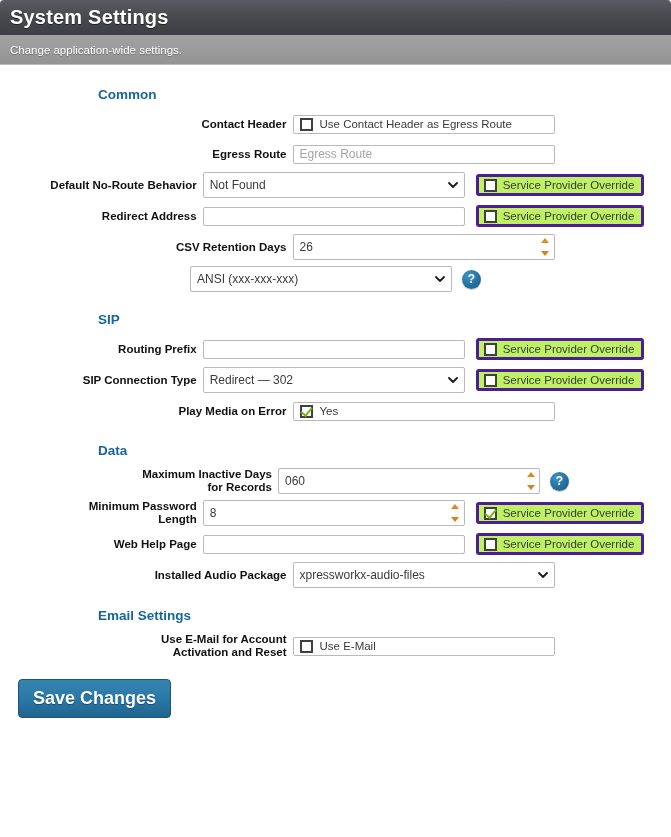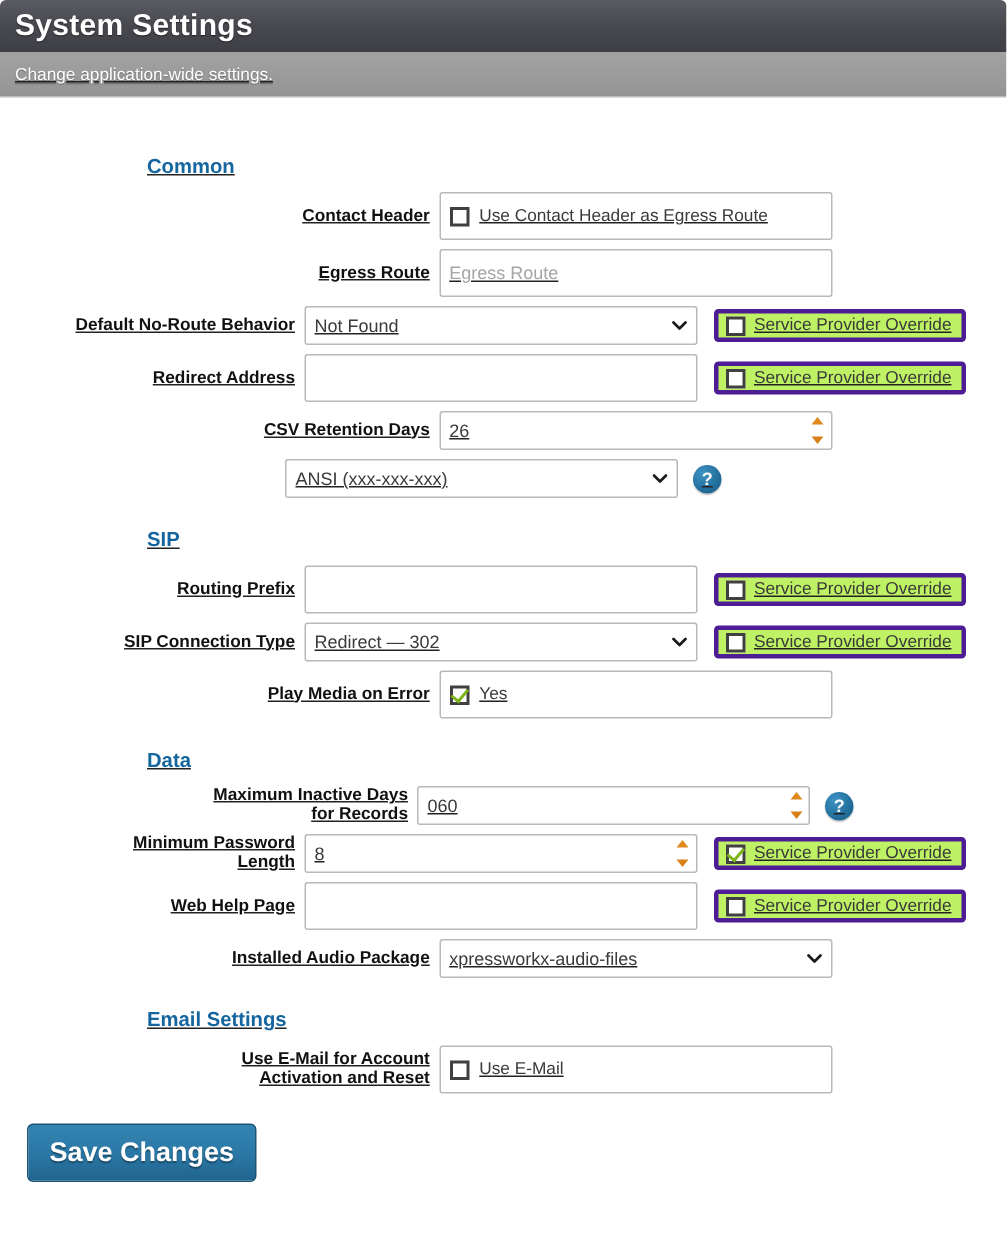--- a/index.html
+++ b/index.html
@@ -35,33 +35,31 @@
     text-shadow: 0 1px 1px rgba(0,0,0,0.55);
   }
   .subbar {
     height: 30px;
     background: linear-gradient(to bottom, #a2a2a2 0%, #9a9a9a 60%, #949494 100%);
     display: flex;
     align-items: center;
     padding-left: 10px;
     box-sizing: border-box;
     border-bottom: 1px solid #bcbcbc;
-    text-decoration: underline;
   }
   .subbar .subtitle {
     color: #ffffff;
     font-size: 11.5px;
     text-shadow: 0 1px 1px rgba(0,0,0,0.3);
   }
 
   
   .form {
-    padding-top: 32px;
+    padding-top: 16px;
     position: relative;
-    text-decoration: underline;
   }
 
   .section-title {
     color: #15659f;
     font-weight: bold;
     font-size: 13.5px;
     margin-left: 98px;
     padding-top: 14px;
     padding-bottom: 10px;
   }
@@ -87,21 +85,21 @@
     flex: none;
   }
 
   .control {
     width: 262px;
     flex: none;
   }
 
   
   .field {
-    height: 32px;
+    height: 19px;
     box-sizing: border-box;
     border: 1px solid #b9b9b9;
     background: #ffffff;
     border-radius: 2px;
     display: flex;
     align-items: center;
     padding: 0 6px;
     font-size: 12px;
     color: #3a3a3a;
     position: relative;

